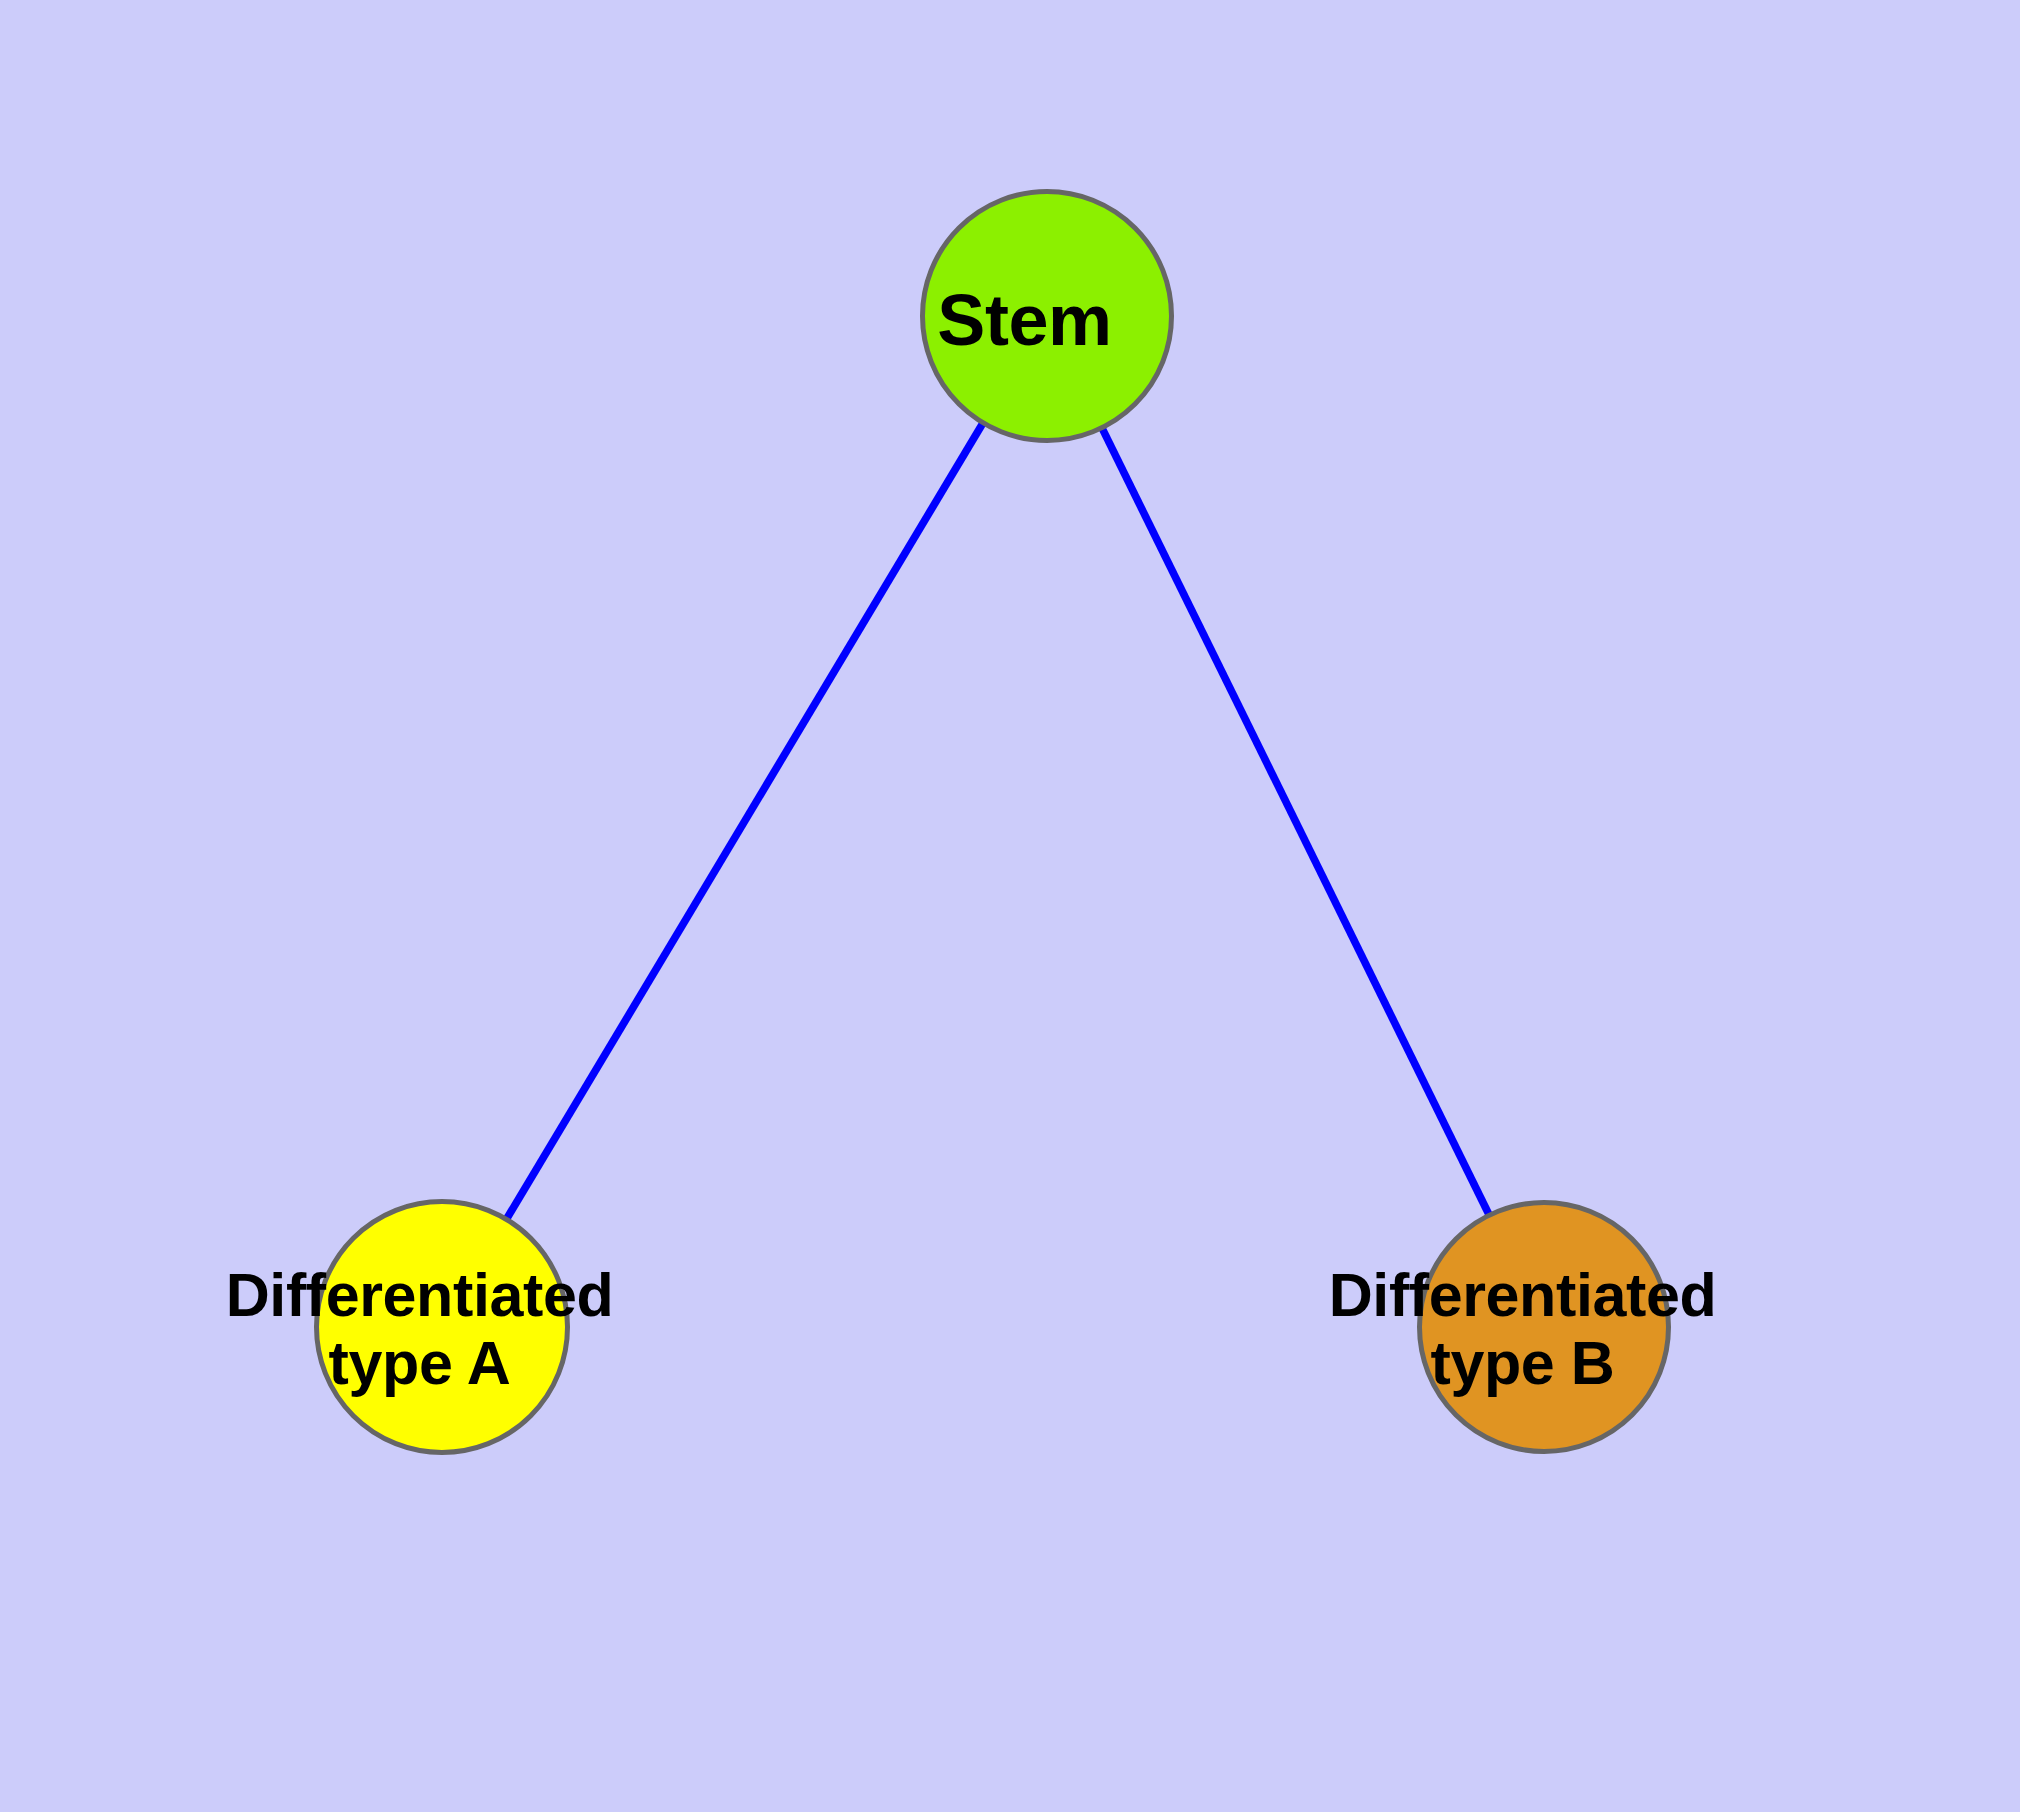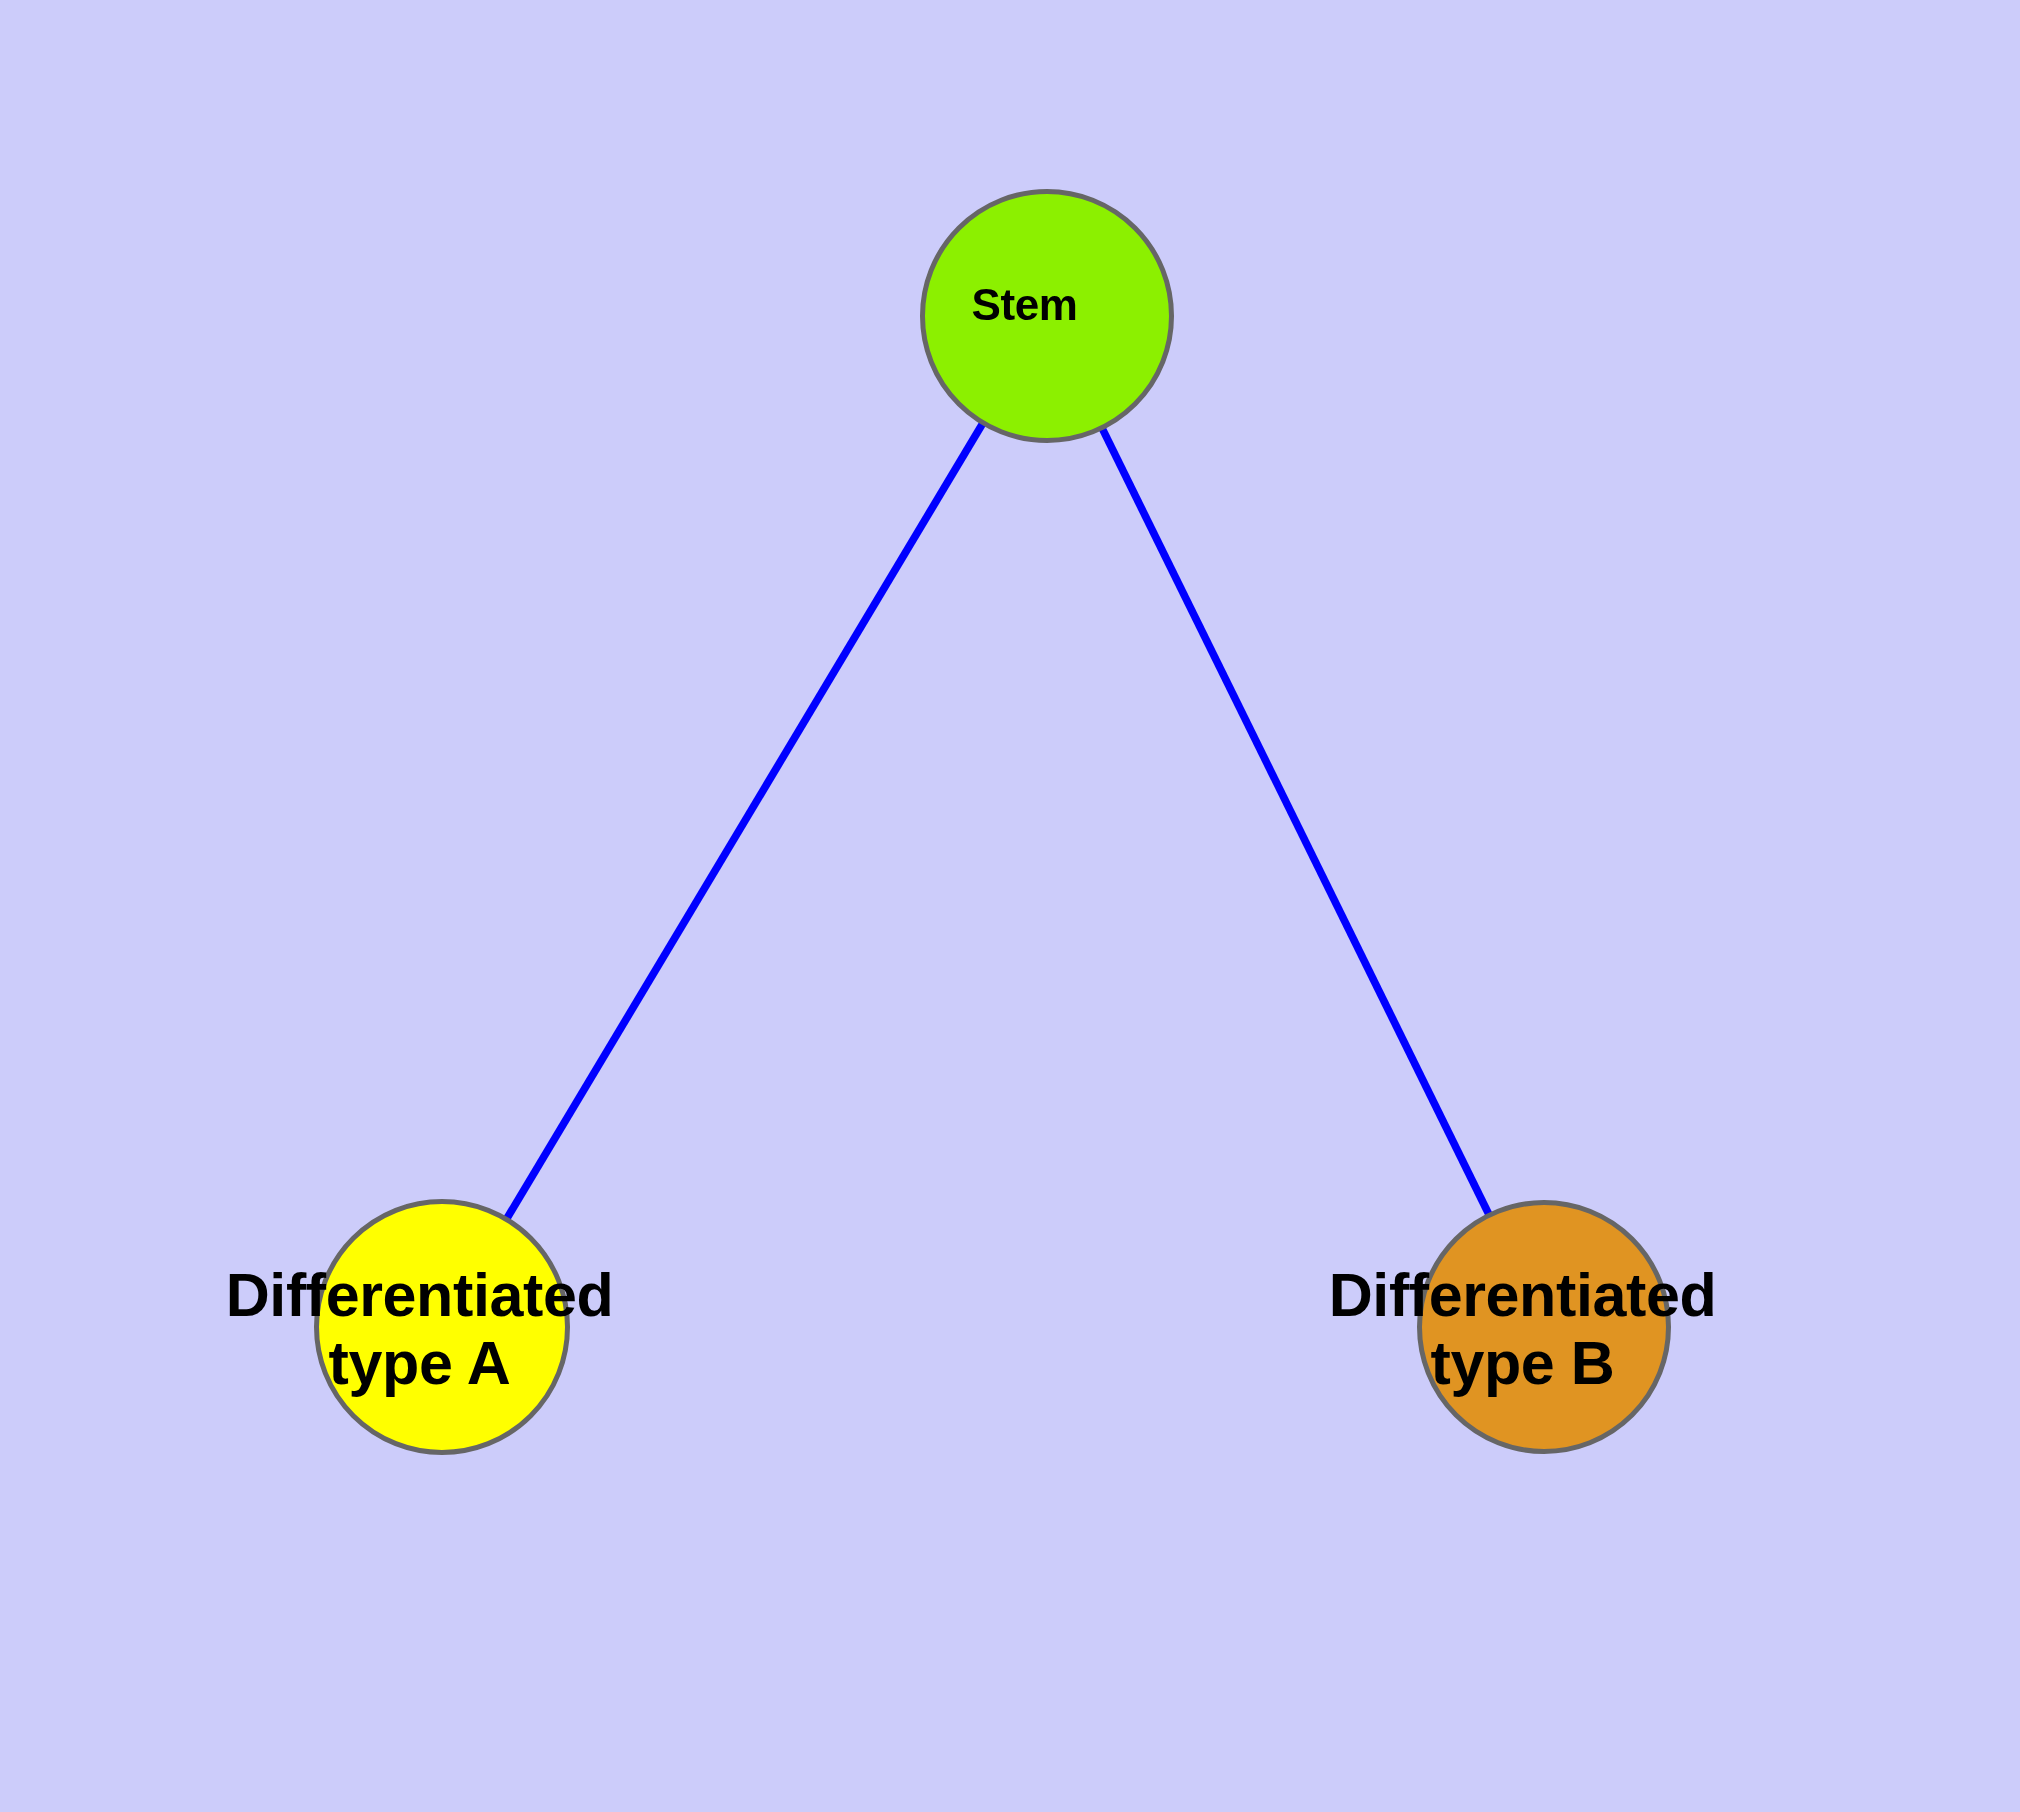--- a/index.html
+++ b/index.html
@@ -52,20 +52,20 @@
     <g id="edges-group">
         <line x1="1160.0226502080527" y1="498.2772805347242" x2="596.4908932836729" y2="1439.8646558999694" stroke="#0000ff" stroke-width="9"></line>
         <line x1="1299.4573106106639" y1="504.00097369424543" x2="1757.5426893893361" y2="1434.9990263057546" stroke="#0000ff" stroke-width="9"></line>
       </g>
   </svg>
 
   <div class="node" style="left: 920px; top: 189px; width: 254px; height: 254px; background: rgb(140, 240, 0); border-color: rgb(102, 102, 102); border-width: 5.1px;"></div>
   <div class="node" style="left: 314px; top: 1199px; width: 256px; height: 256px; background: rgb(255, 255, 0); border-color: rgb(102, 102, 102); border-width: 5.1px;"></div>
   <div class="node" style="left: 1417px; top: 1200px; width: 254px; height: 254px; background: rgb(224, 148, 34); border-color: rgb(102, 102, 102); border-width: 5.1px;"></div>
 
-  <div class="node-label" style="font-size: 44px; color: rgb(0, 0, 0); width: 1187px; left: 431px; top: 280px;">Stem</div>
+  <div class="node-label" style="font-size: 72px; color: rgb(0, 0, 0); width: 1187px; left: 431px; top: 280px;">Stem</div>
   <div class="node-label" style="font-size: 61px; color: rgb(0, 0, 0); width: 1187px; left: -174px; top: 1261px;">Differentiated
 type A</div>
   <div class="node-label" style="font-size: 61px; color: rgb(0, 0, 0); width: 1187px; left: 929px; top: 1261px;">Differentiated
 type B</div>
 
 </div>
 
 
 </body></html>

